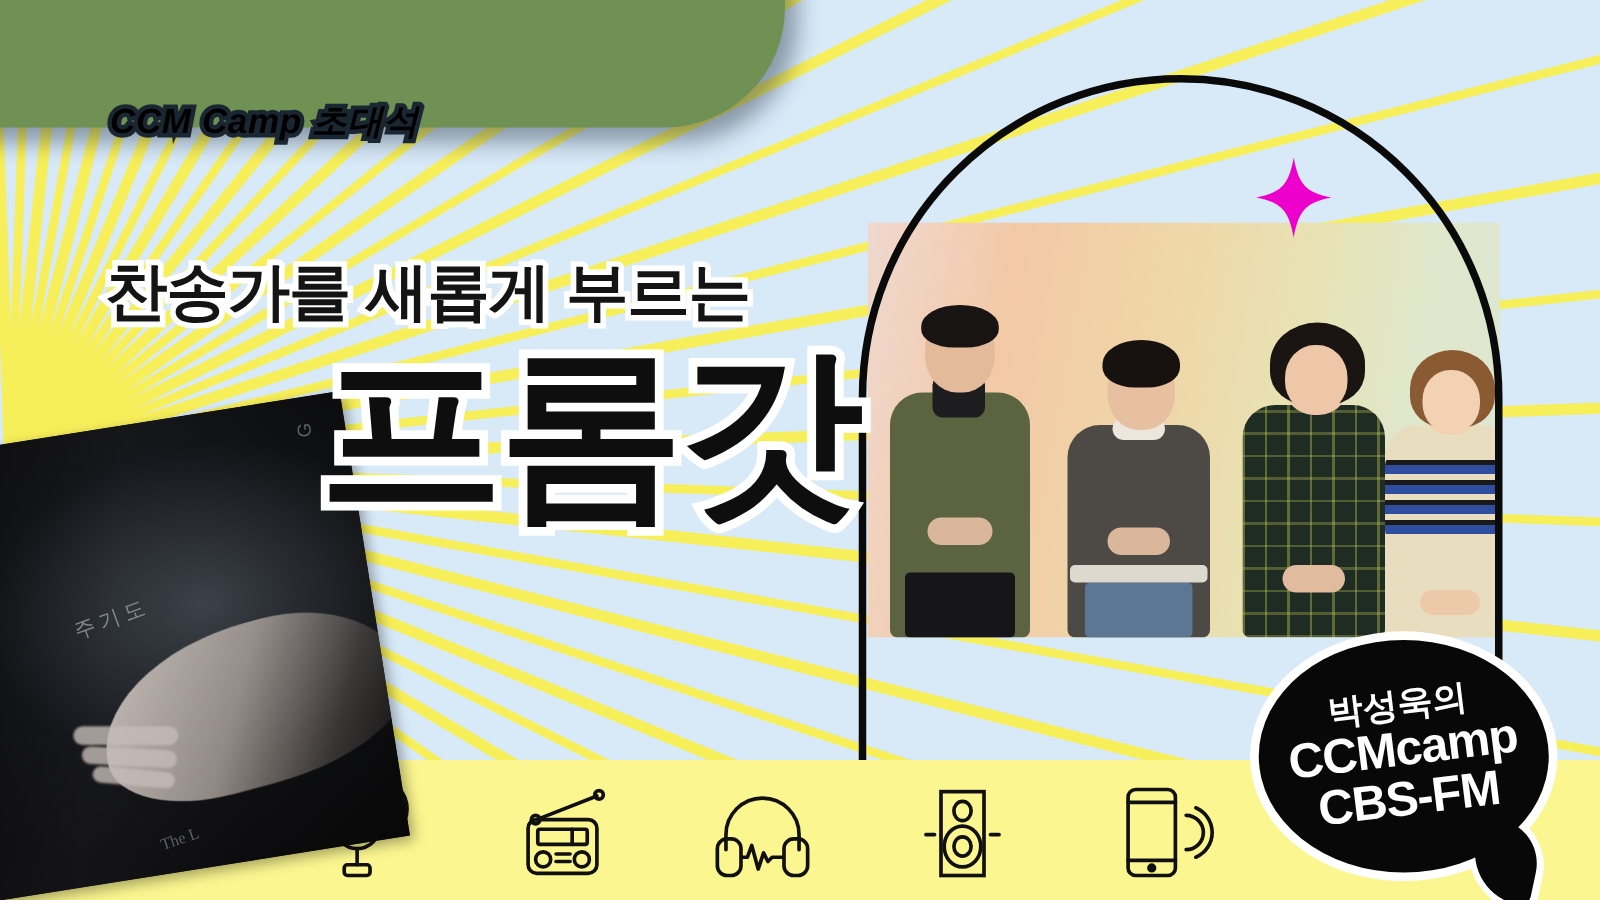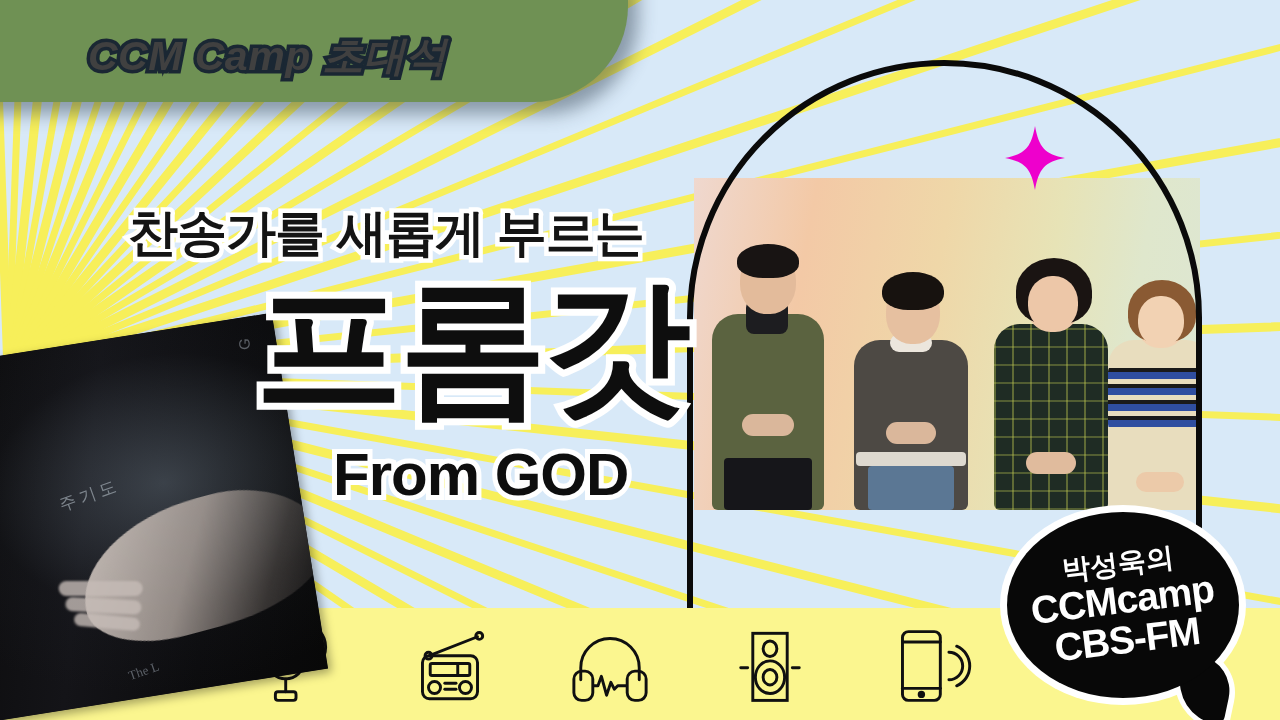--- a/index.html
+++ b/index.html
@@ -33,24 +33,24 @@
     position:absolute;left:-40px;top:-30px;width:668px;height:132px;
     background:#6f9154;
     border-bottom-right-radius:96px;
     box-shadow:10px 12px 18px rgba(40,55,70,.45);
   }
   #banner-text{
     position:absolute;left:0;top:0;width:668px;height:132px;
     padding:36px 0 0 88px;box-sizing:border-box;
   }
   .bn1{
-    font-size:41px;font-weight:bold;font-style:italic;letter-spacing:.5px;
-    color:#404040;
+    font-size:28px;font-weight:bold;font-style:italic;letter-spacing:.5px;
+    color:#000000;
     -webkit-text-stroke:7px #1a2733;paint-order:stroke fill;
-    line-height:1.0;white-space:nowrap;
+    line-height:1.0;white-space:nowrap;margin-top:47px;
   }
   .bn2{
     margin-top:7px;
     font-size:40px;font-weight:bold;font-style:italic;letter-spacing:1px;
     color:#111111;
     -webkit-text-stroke:7px #ffffff;paint-order:stroke fill;
     line-height:1.0;white-space:nowrap;
   }
   .bn2 .gap{display:inline-block;width:26px;}
 
@@ -94,21 +94,21 @@
     color:#6e747c;font-size:13px;font-family:"Liberation Serif",serif;
     transform:rotate(-10deg);opacity:.8;
   }
 
   
   #headline{position:absolute;left:0;top:0;width:700px;height:560px;}
   .hl-sub{
     position:absolute;left:84px;top:200px;
     font-size:50px;font-weight:bold;color:#141414;
     -webkit-text-stroke:9px #ffffff;paint-order:stroke fill;
-    white-space:nowrap;letter-spacing:-1px;margin-left:44px;
+    white-space:nowrap;letter-spacing:-1px;
   }
   .hl-main{
     position:absolute;left:255px;top:272px;
     font-size:148px;font-weight:bold;color:#0e0e0e;
     -webkit-text-stroke:14px #ffffff;paint-order:stroke fill;
     white-space:nowrap;letter-spacing:-4px;line-height:1.02;
   }
   .hl-en{
     position:absolute;left:333px;top:440px;
     font-size:60px;font-weight:bold;color:#0e0e0e;
@@ -336,21 +336,20 @@
     <div class="finger" style="left:100px;top:256px;width:76px;height:14px;transform:rotate(12deg);"></div>
     <div class="finger" style="left:106px;top:273px;width:66px;height:13px;transform:rotate(14deg);"></div>
     <div class="jugido">주기도</div>
     <div class="mark">G</div>
     <div class="thel">The L</div>
   </div>
 
   <div id="headline">
     <div class="hl-sub">찬송가를 새롭게 부르는</div>
     <div class="hl-main">프롬갓</div>
-    <div class="hl-en">From GOD</div>
   </div>
 
   <div id="banner"></div>
   <div id="banner-text">
     <div class="bn1">CCM Camp 초대석</div>
   </div>
 
   <div id="badge">
     <div class="tail-ring"></div>
     <div class="ring"></div>

